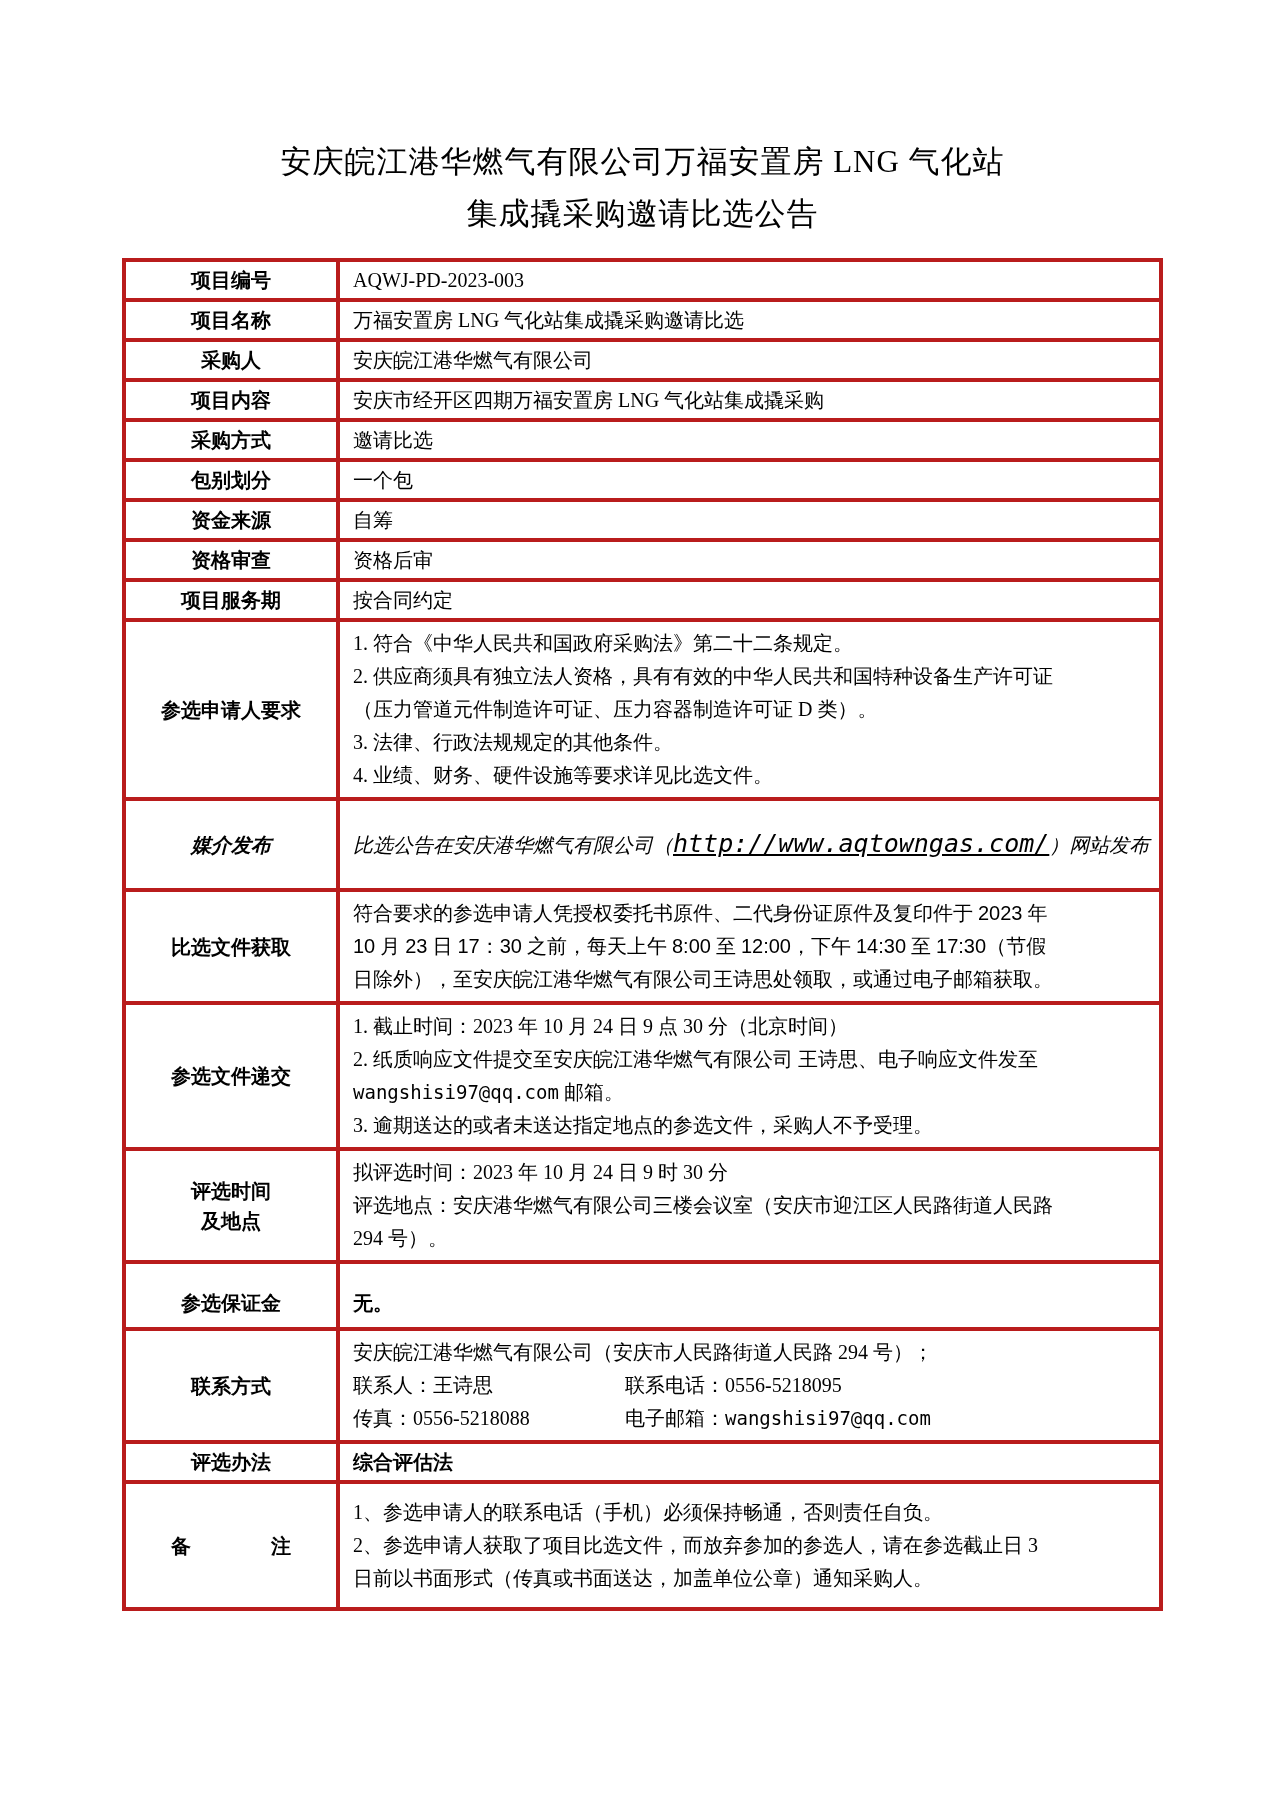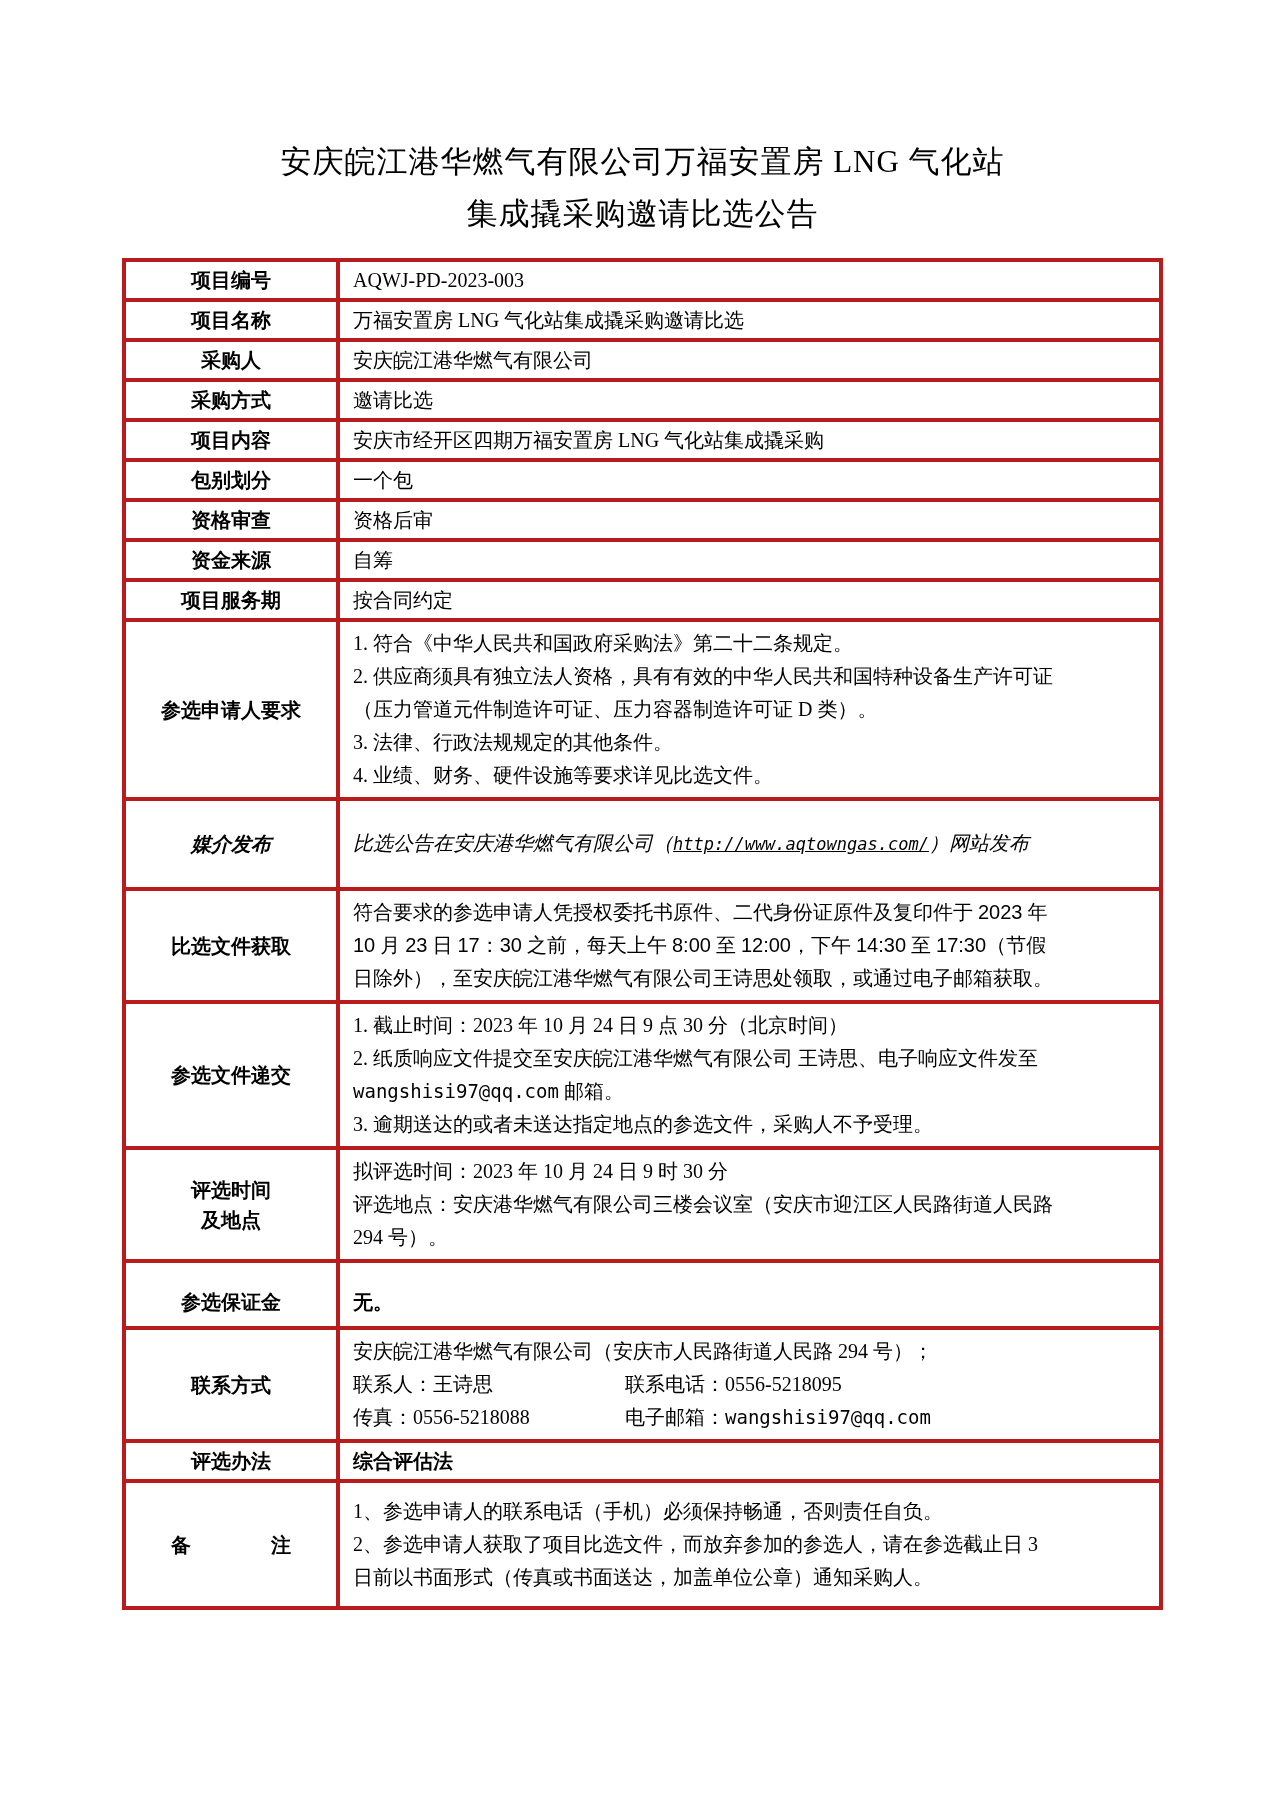--- a/index.html
+++ b/index.html
@@ -30,21 +30,21 @@
   td.val{padding-left:13px;padding-right:8px;}
   .line{line-height:33px;white-space:pre-wrap;}
   .row-simple td{height:34px;}
   .row-simple .line{line-height:30px;}
   .multi td{padding-top:5px;padding-bottom:5px;}
   .pad-xl td{padding-top:26px;padding-bottom:26px;font-style:italic;}
   .pad-md td{padding-top:12px;padding-bottom:12px;}
   .pad-sm td{padding-top:22px;padding-bottom:7px;}
   .seg-b{font-weight:bold;}
   .seg-n{font-family:"Liberation Sans","DejaVu Sans",sans-serif;font-weight:normal;}
-  .seg-u{font-family:"DejaVu Sans Mono","Liberation Mono",monospace;text-decoration:underline;font-size:17px;}
+  .seg-u{font-family:"DejaVu Sans Mono","Liberation Mono",monospace;text-decoration:underline;font-size:25px;}
   .seg-m{font-family:"DejaVu Sans Mono","Liberation Mono",monospace;font-size:19px;}
   .seg-w{display:inline-block;min-width:272px;}
 </style>
 </head>
 <body>
 
 <div class="page">
   <div class="title">
     <div>安庆皖江港华燃气有限公司万福安置房 LNG 气化站</div>
     <div>集成撬采购邀请比选公告</div>
@@ -63,47 +63,47 @@
             <div class="line"><span>万福安置房 LNG 气化站集成撬采购邀请比选</span></div>
           </td>
         </tr>
         <tr class="row-simple">
           <td class="lbl">采购人</td>
           <td class="val">
             <div class="line"><span>安庆皖江港华燃气有限公司</span></div>
           </td>
         </tr>
         <tr class="row-simple">
+          <td class="lbl">项目内容</td>
+          <td class="val">
+            <div class="line"><span>安庆市经开区四期万福安置房 LNG 气化站集成撬采购</span></div>
+          </td>
+        </tr>
+        <tr class="row-simple">
           <td class="lbl">采购方式</td>
           <td class="val">
             <div class="line"><span>邀请比选</span></div>
-          </td>
-        </tr>
-        <tr class="row-simple">
-          <td class="lbl">项目内容</td>
-          <td class="val">
-            <div class="line"><span>安庆市经开区四期万福安置房 LNG 气化站集成撬采购</span></div>
           </td>
         </tr>
         <tr class="row-simple">
           <td class="lbl">包别划分</td>
           <td class="val">
             <div class="line"><span>一个包</span></div>
           </td>
         </tr>
         <tr class="row-simple">
+          <td class="lbl">资金来源</td>
+          <td class="val">
+            <div class="line"><span>自筹</span></div>
+          </td>
+        </tr>
+        <tr class="row-simple">
           <td class="lbl">资格审查</td>
           <td class="val">
             <div class="line"><span>资格后审</span></div>
-          </td>
-        </tr>
-        <tr class="row-simple">
-          <td class="lbl">资金来源</td>
-          <td class="val">
-            <div class="line"><span>自筹</span></div>
           </td>
         </tr>
         <tr class="row-simple">
           <td class="lbl">项目服务期</td>
           <td class="val">
             <div class="line"><span>按合同约定</span></div>
           </td>
         </tr>
         <tr class="multi">
           <td class="lbl">参选申请人要求</td>

